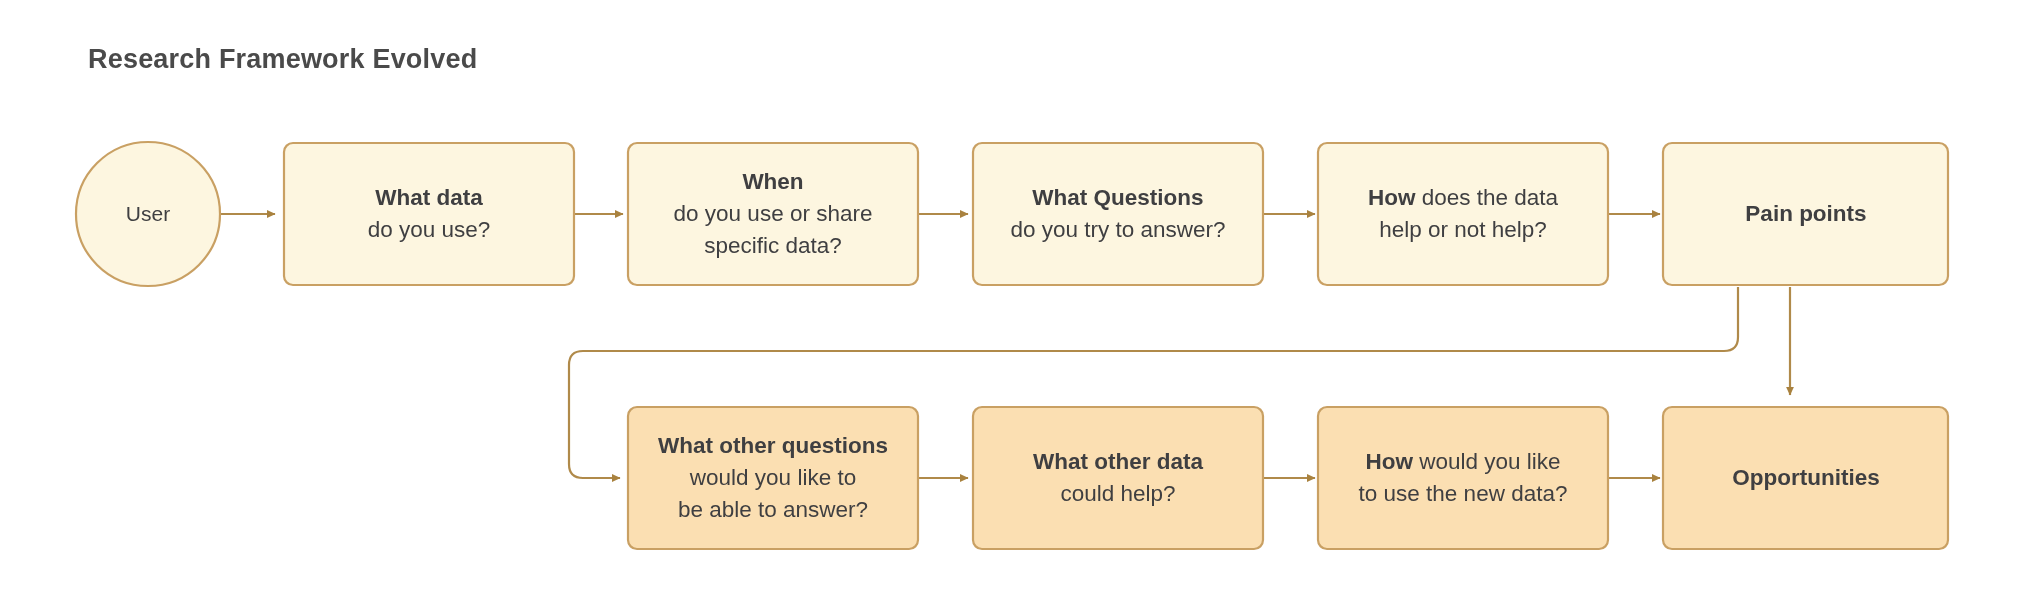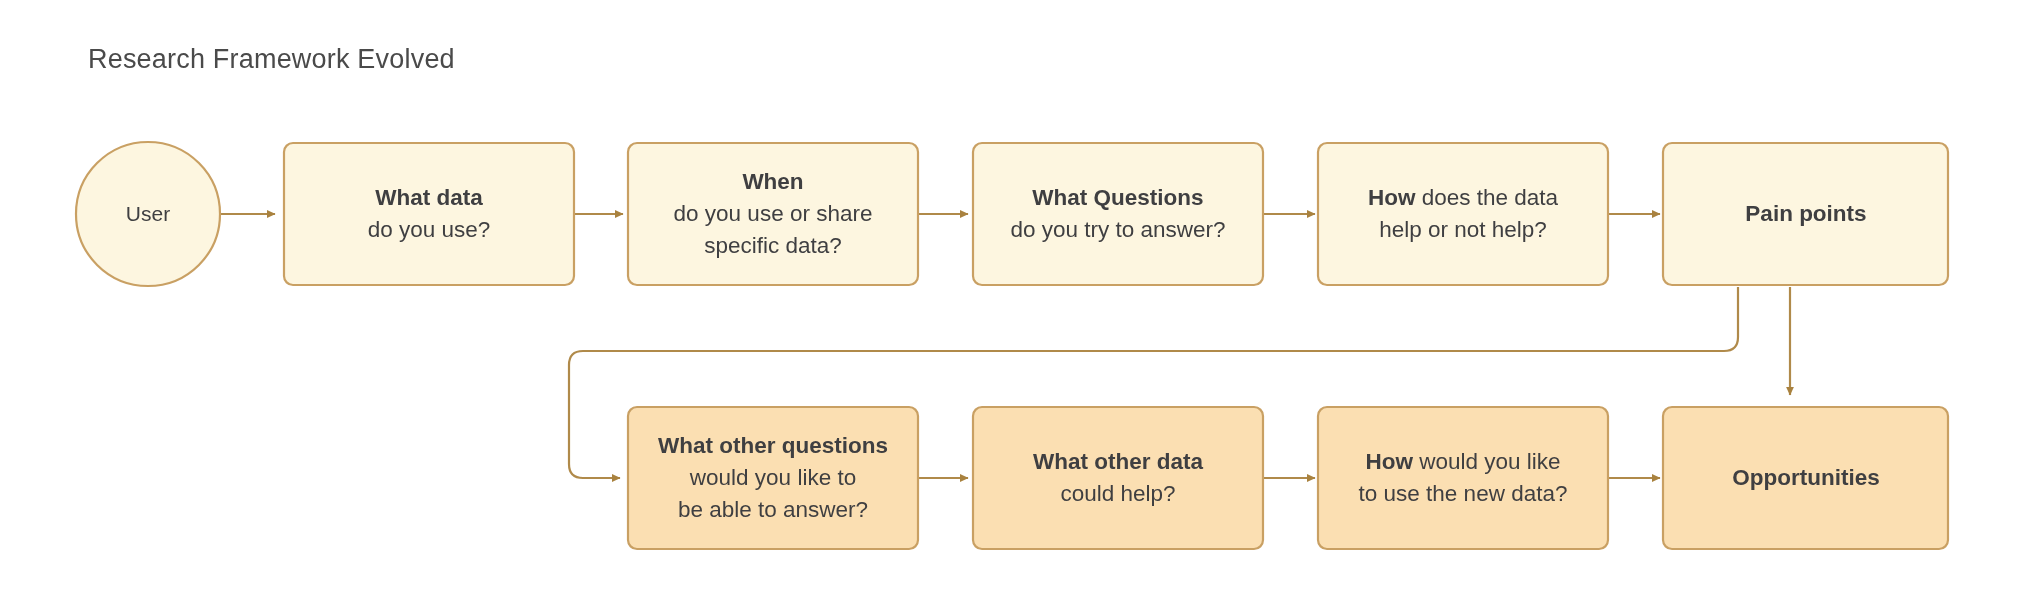--- a/index.html
+++ b/index.html
@@ -17,21 +17,21 @@
     position: relative;
     width: 2021px;
     height: 611px;
     background: #ffffff;
   }
   .page-title {
     position: absolute;
     left: 88px;
     top: 44px;
     font-size: 27px;
-    font-weight: normal;
+    font-weight: bold;
     color: #4a4a4a;
     letter-spacing: 0.2px;
     white-space: nowrap;
   }
   svg.canvas {
     position: absolute;
     left: 0;
     top: 0;
     width: 2021px;
     height: 611px;

